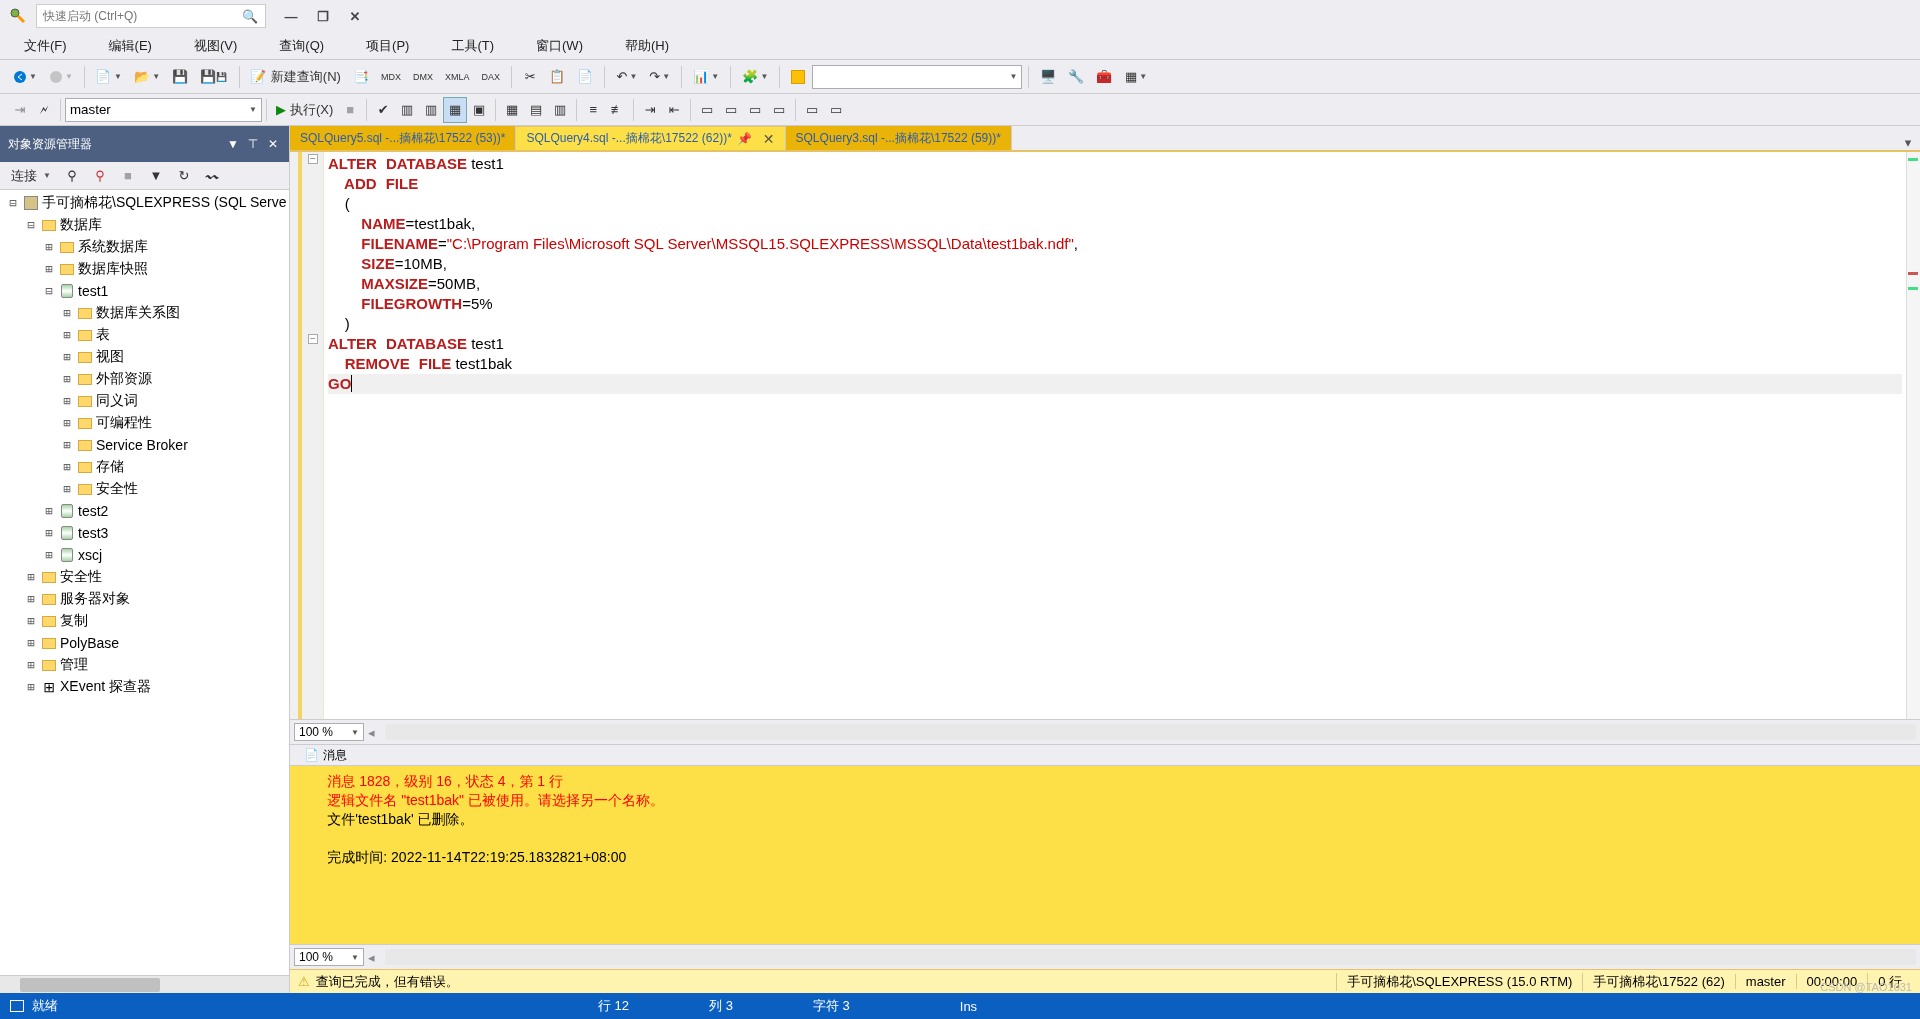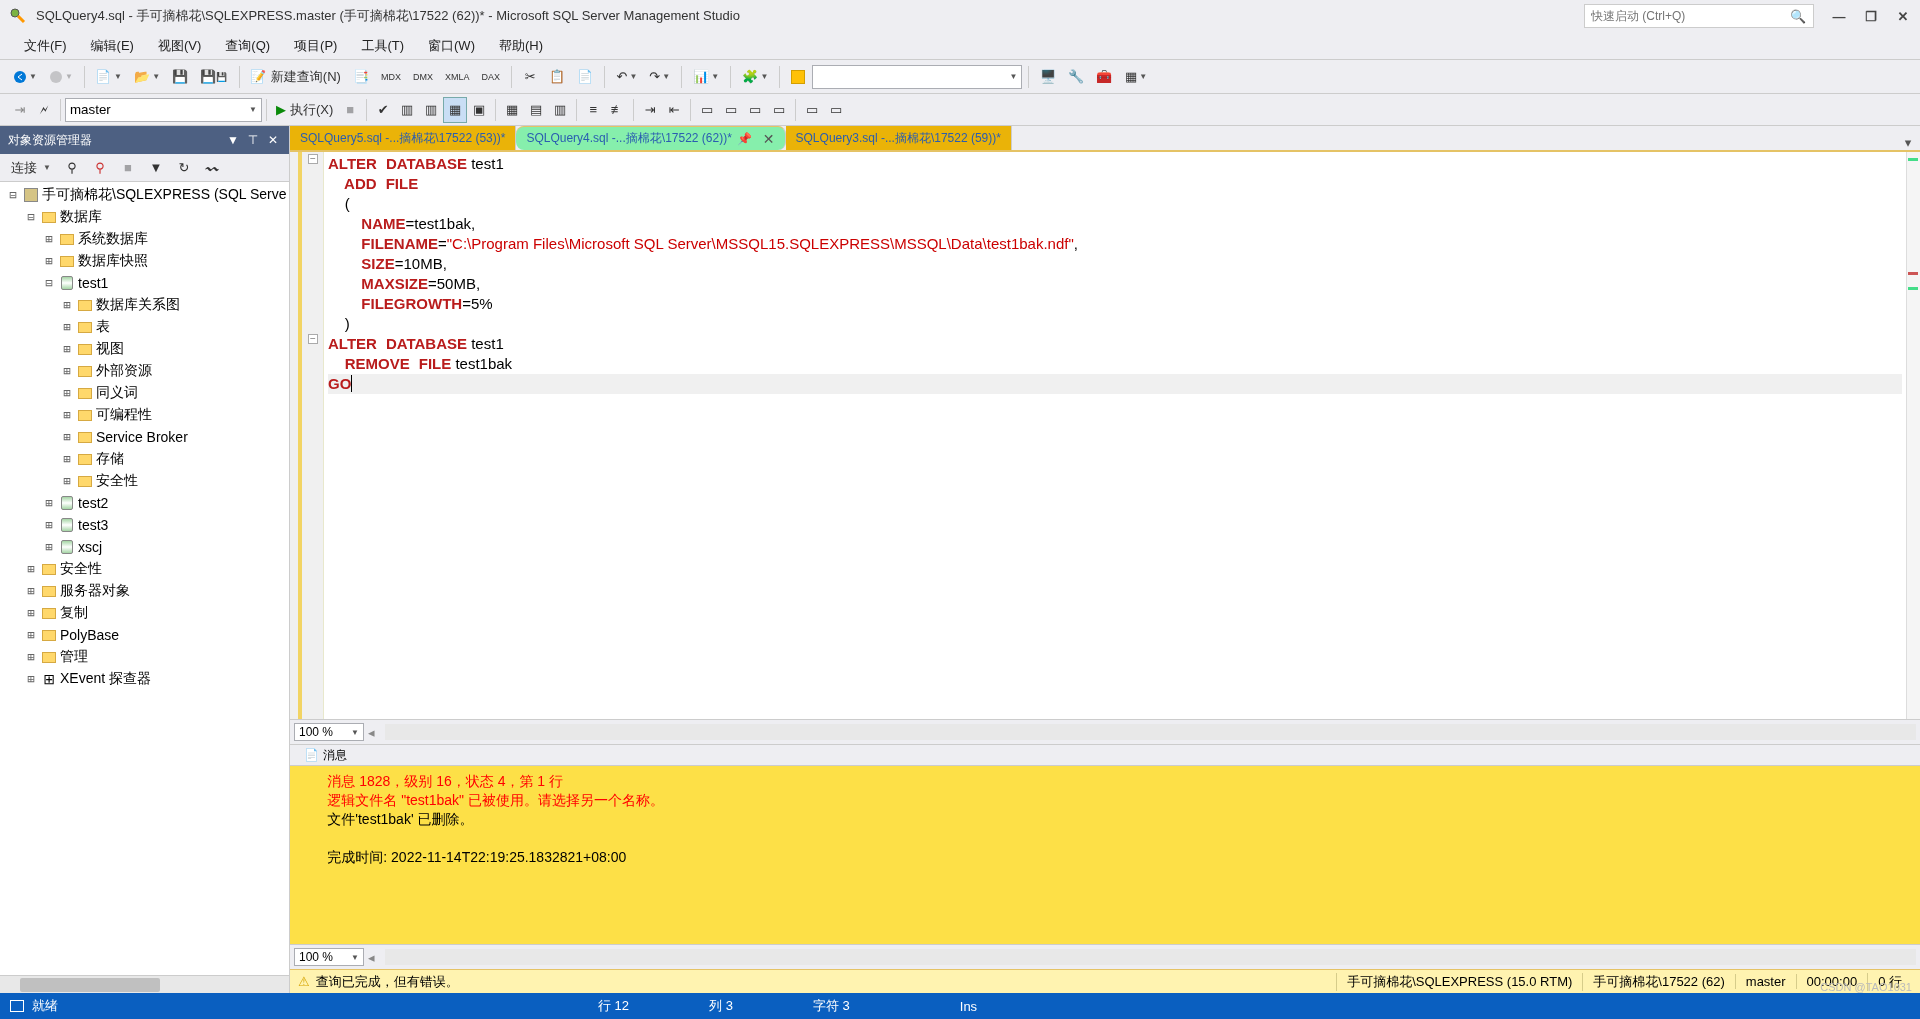--- a/index.html
+++ b/index.html
@@ -8,61 +8,61 @@
     
     .title-bar { height: 32px; background: #eeeef2; display: flex; align-items: center; padding: 0 8px; }
     .title-icon { width: 20px; height: 20px; margin-right: 8px; display:flex; align-items:center; justify-content:center; }
     .title-text { flex: 1; color: #333; font-size: 13px; }
     .quick-launch { width: 230px; height: 24px; border: 1px solid #ccc; background: #fff; display: flex; align-items: center; padding: 0 6px; margin-right: 10px; }
     .quick-launch-input { border:none; outline:none; flex:1; font-size:12px; color:#999; }
     .title-btns { display: flex; gap: 14px; margin-left: 6px; }
     .title-btn { width: 18px; height: 18px; display:flex; align-items:center; justify-content:center; color:#444; font-weight:bold; cursor:pointer; }
     
     
-    .menu-bar { height: 28px; background: #eeeef2; display: flex; align-items: center; padding: 0 12px; gap: 0; border-bottom: 1px solid #ccc; }
+    .menu-bar { height: 28px; background: #eeeef2; display: flex; align-items: center; padding: 0 12px; gap: 18px; border-bottom: 1px solid #ccc; }
     .menu-item { padding: 3px 12px; cursor: pointer; color:#222; }
     
     
     .toolbar { height: 34px; background: #eeeef2; display: flex; align-items: center; padding: 0 8px; gap: 2px; border-bottom:1px solid #ccc; }
     .tbtn { min-width: 24px; height: 26px; display:flex; align-items:center; justify-content:center; padding:0 4px; cursor:pointer; color:#333; border:1px solid transparent; }
     .tsep { width: 1px; height: 22px; background: #ccc; margin: 0 4px; }
     .tbtn.text { gap:4px; }
     .drop { font-size:8px; padding-left:2px; color:#555; }
     .tb-combo { height:24px; border:1px solid #abadb3; background:#fff; display:flex; align-items:center; padding:0 4px; min-width:180px; }
     .tb-combo input { border:none; outline:none; flex:1; }
     .grn { color:#0a8a0a; }
     .ylw { display:inline-block; width:14px; height:14px; background:#ffc107; border:1px solid #d39e00; }
     
     .toolbar2 { height: 32px; background: #eeeef2; display: flex; align-items:center; padding:0 8px; border-bottom:1px solid #ccc; }
     
     
     .main { display:flex; height: calc(100% - 32px - 28px - 34px - 32px - 26px); }
     
     
     .explorer { width: 290px; background:#f5f5f5; border-right:1px solid #ccc; display:flex; flex-direction:column; }
-    .panel-title { height:28px; background:#4d6082; color:#fff; display:flex; align-items:center; padding:0 8px; font-size:12px; }
+    .panel-title { height:36px; background:#4d6082; color:#fff; display:flex; align-items:center; padding:0 8px; font-size:12px; }
     .panel-title .spacer { flex:1; }
     .panel-title .pbtn { width:16px; margin-left:4px; cursor:pointer; text-align:center; }
     .panel-tb { height:28px; background:#eeeef2; display:flex; align-items:center; padding:0 6px; gap:4px; border-bottom:1px solid #ccc; }
     .tree { flex:1; overflow:auto; background:#fff; padding:2px 0; font-size:14px; }
     .tree-row { display:flex; align-items:center; height:22px; white-space:nowrap; cursor:pointer; }
     .ind { display:inline-block; }
     .exp { width:14px; text-align:center; color:#666; font-size:12px; font-family:monospace; }
     .ticon { width:16px; height:16px; margin:0 3px; display:inline-flex; align-items:center; justify-content:center; }
     .fold { display:inline-block; width:14px; height:11px; background:#ffd86b; border:1px solid #d6a942; }
     .dbicon { display:inline-block; width:12px; height:14px; background:linear-gradient(#a5d5a5,#fff,#a5d5a5); border:1px solid #888; border-radius:2px; }
     .srvicon { display:inline-block; width:14px; height:14px; background:#d5c485; border:1px solid #888; }
     .hscroll { height:18px; background:#e8e8e8; border-top:1px solid #ccc; position:relative; }
     .hscroll .thumb { position:absolute; left:20px; top:2px; width:140px; height:14px; background:#c0c0c0; border-radius:2px; }
     
     
     .editor-area { flex:1; display:flex; flex-direction:column; }
     .tabs { height:26px; background:#eeeef2; display:flex; align-items:flex-end; border-bottom:2px solid #e5c365; }
     .tab { height:24px; display:flex; align-items:center; padding:0 10px; font-size:12px; background:#eab308; border-right:1px solid #ccc; cursor:pointer; color:#2a5db0; }
-    .tab.active { background:#86efac; border-top:1px solid #e5c365;border-radius:8px; }
+    .tab.active { background:#fde047; border-top:1px solid #e5c365; }
     .tab .close { margin-left:10px; color:#555; font-size:14px; }
     .tab .pin { margin-left:6px; color:#8a7029; }
     .tabs .end { margin-left:auto; width:24px; text-align:center; color:#555; }
     
     
     .editor { flex:1; display:flex; overflow:hidden; background:#fff; min-height:200px; position:relative; }
     .gutter { width:34px; background:#f0f0f0; border-right:1px solid #e8e8cc; position:relative; }
     .gutter .bar { position:absolute; left:8px; top:0; bottom:0; width:4px; background:#f2d463; }
     .gutter .fold { position:absolute; left:18px; font-size:10px; color:#777; background:#fff; border:1px solid #aaa; width:10px; height:10px; line-height:8px; text-align:center; }
     .code { flex:1; padding:2px 4px; font-family: Consolas, "新宋体", monospace; font-size:15px; line-height:20px; white-space:pre; overflow:auto; }
@@ -102,21 +102,20 @@
 </head>
 <body>
 
 <div class="title-bar">
   <span class="title-icon">
     <svg width="18" height="18" viewBox="0 0 18 18">
         <circle cx="6" cy="6" r="4" fill="#7cb342" stroke="#555"></circle>
         <path d="M9 9 L15 15" stroke="#ff9800" stroke-width="3"></path>
       </svg>
   </span>
-  <span class="title-text">SQLQuery4.sql - 手可摘棉花\SQLEXPRESS.master (手可摘棉花\17522 (62))* - Microsoft SQL Server Management Studio</span>
   <div class="quick-launch">
     <input class="quick-launch-input" placeholder="快速启动 (Ctrl+Q)" style="">
     <span>🔍</span>
   </div>
   <div class="title-btns">
     <span class="title-btn">—</span>
     <span class="title-btn">❐</span>
     <span class="title-btn">✕</span>
   </div>
 </div>

